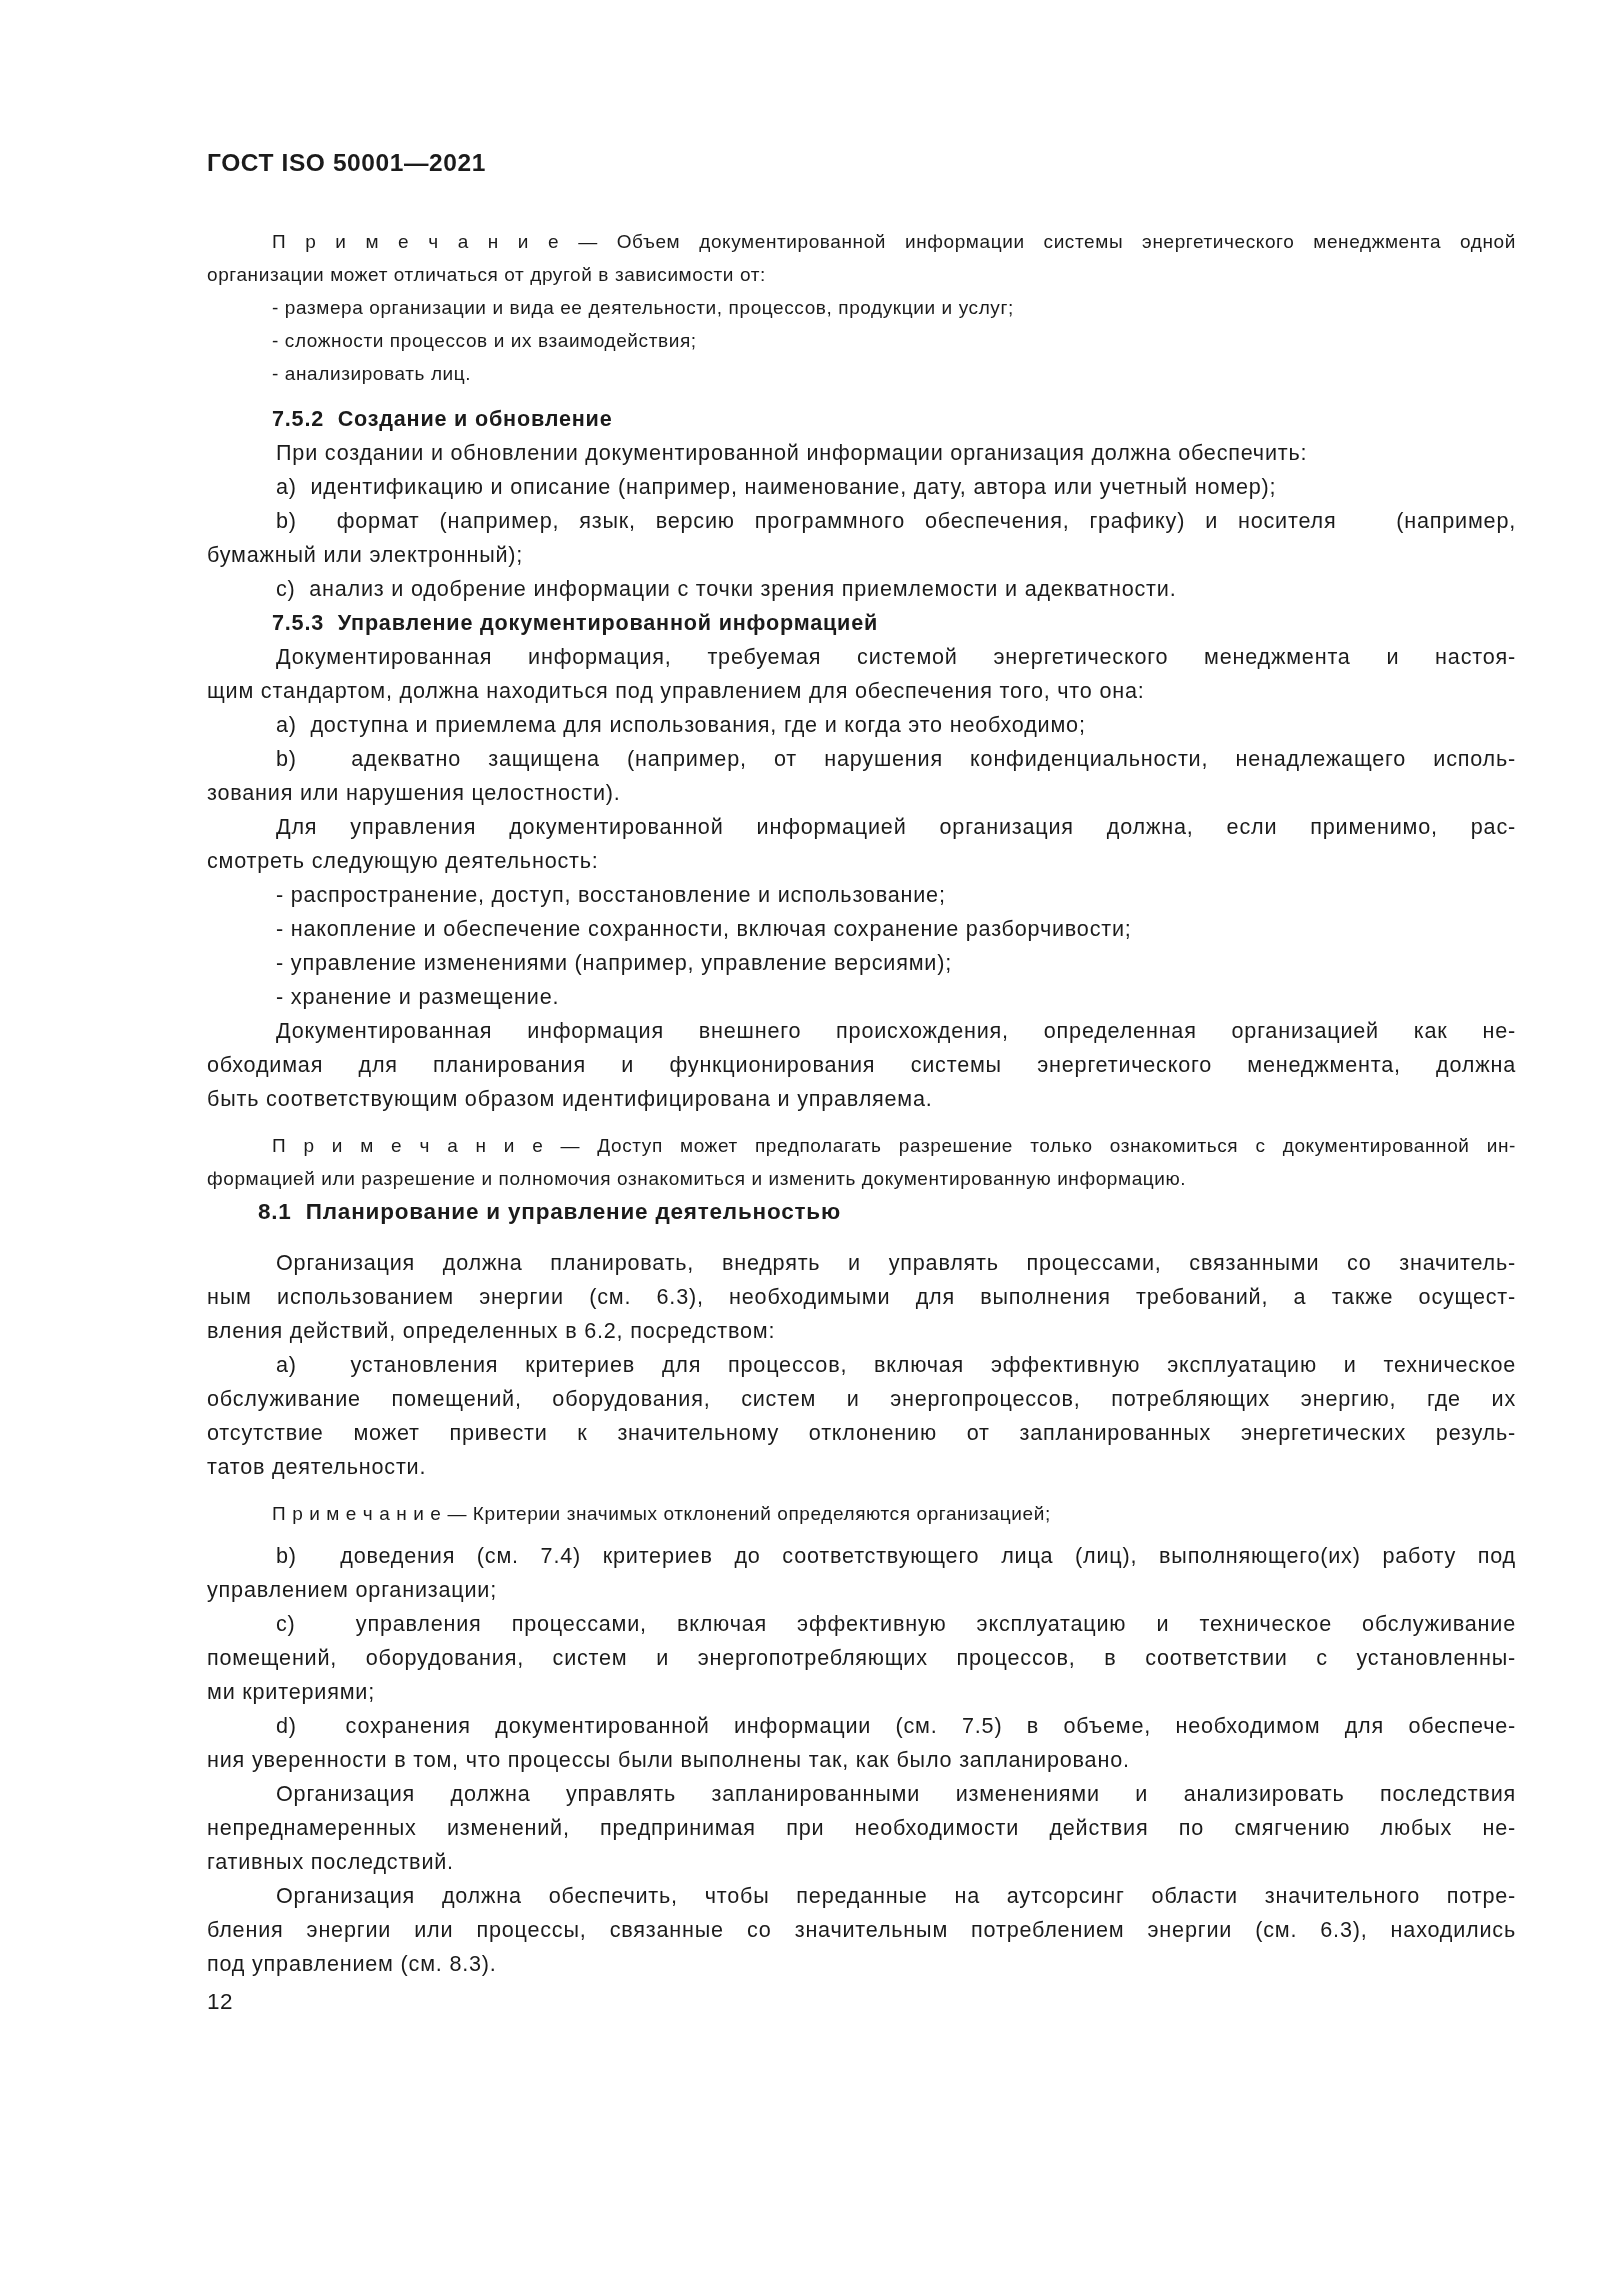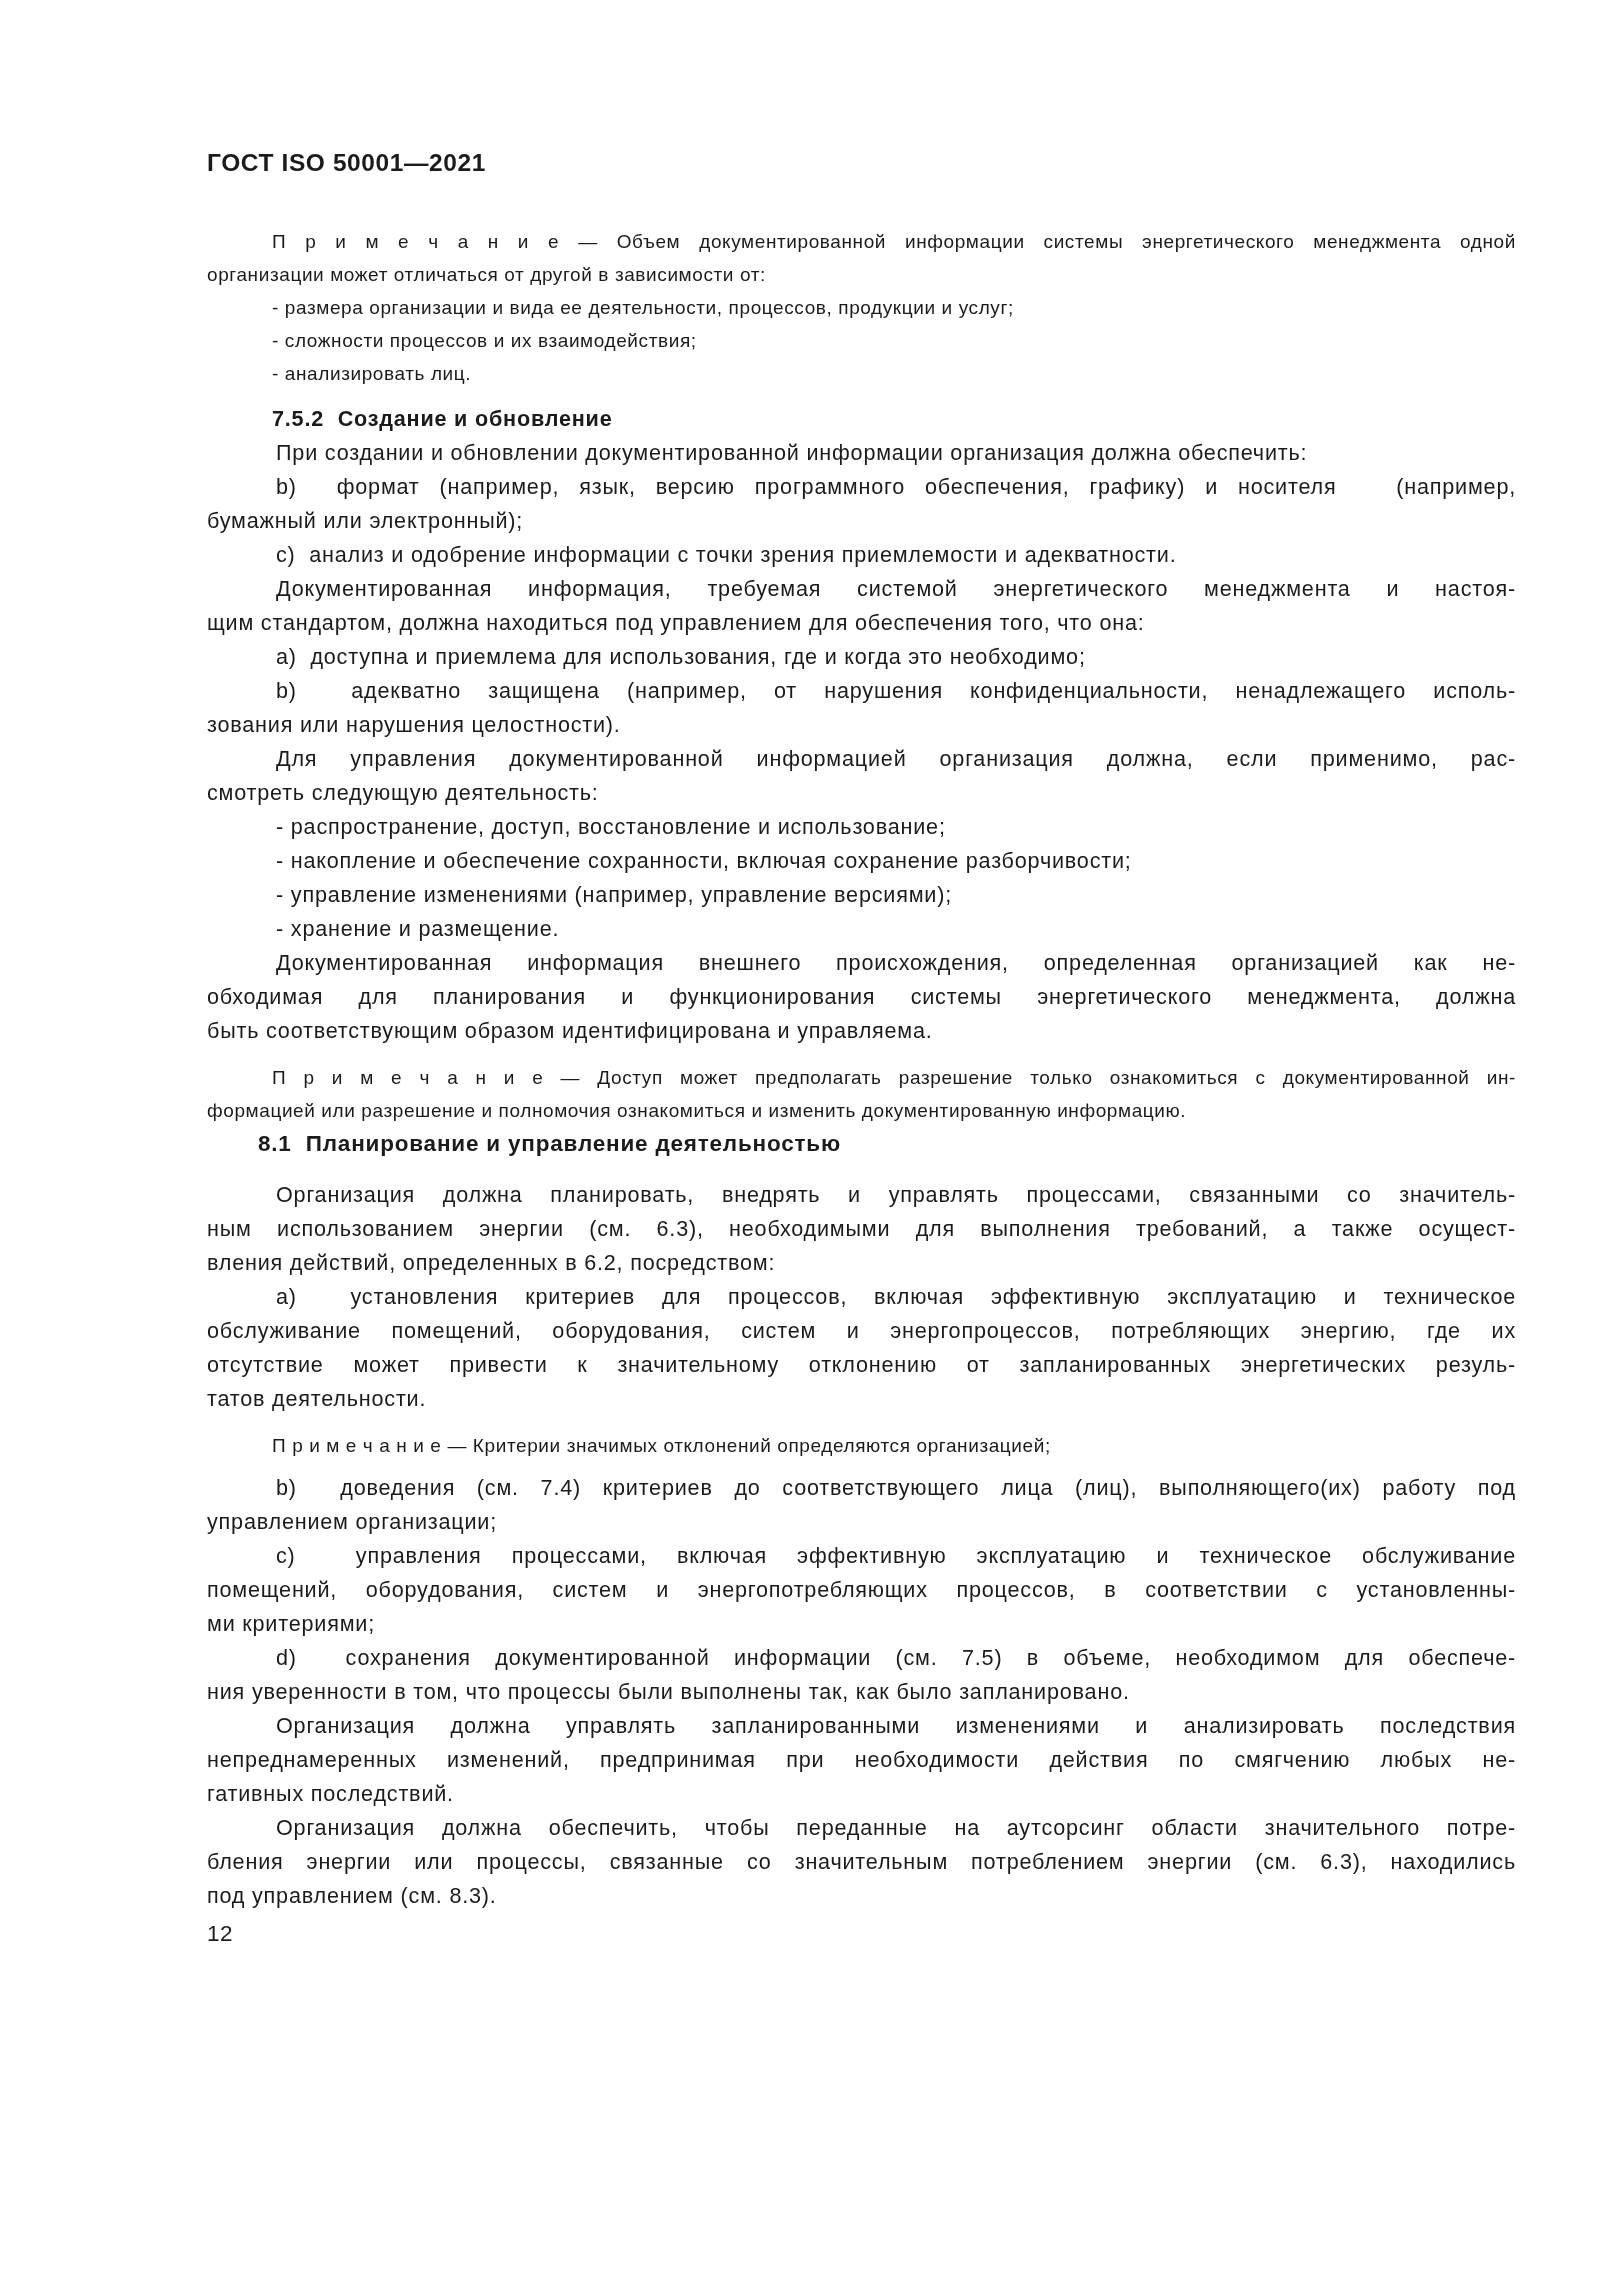--- a/index.html
+++ b/index.html
@@ -57,23 +57,27 @@
           <div class="line">организации может отличаться от другой в зависимости от:</div>
           <div class="line indent">- размера организации и вида ее деятельности, процессов, продукции и услуг;</div>
           <div class="line indent">- сложности процессов и их взаимодействия;</div>
           <div class="line indent">- анализировать лиц.</div>
         </div>
         <div class="block h3">
           <div class="line indent">7.5.2&nbsp; Создание и обновление</div>
         </div>
         <div class="block body">
           <div class="line indent">При создании и обновлении документированной информации организация должна обеспечить:</div>
+          <div class="line indent">a)&nbsp; идентификацию и описание (например, наименование, дату, автора или учетный номер);</div>
           <div class="line indent fill">b)&nbsp; формат (например, язык, версию программного обеспечения, графику) и носителя &nbsp; (например,</div>
           <div class="line">бумажный или электронный);</div>
           <div class="line indent">c)&nbsp; анализ и одобрение информации с точки зрения приемлемости и адекватности.</div>
+        </div>
+        <div class="block h3">
+          <div class="line indent">7.5.3&nbsp; Управление документированной информацией</div>
         </div>
         <div class="block body">
           <div class="line indent fill">Документированная информация, требуемая системой энергетического менеджмента и настоя-</div>
           <div class="line">щим стандартом, должна находиться под управлением для обеспечения того, что она:</div>
           <div class="line indent">a)&nbsp; доступна и приемлема для использования, где и когда это необходимо;</div>
           <div class="line indent fill">b)&nbsp; адекватно защищена (например, от нарушения конфиденциальности, ненадлежащего исполь-</div>
           <div class="line">зования или нарушения целостности).</div>
           <div class="line indent fill">Для управления документированной информацией организация должна, если применимо, рас-</div>
           <div class="line">смотреть следующую деятельность:</div>
           <div class="line indent">- распространение, доступ, восстановление и использование;</div>

